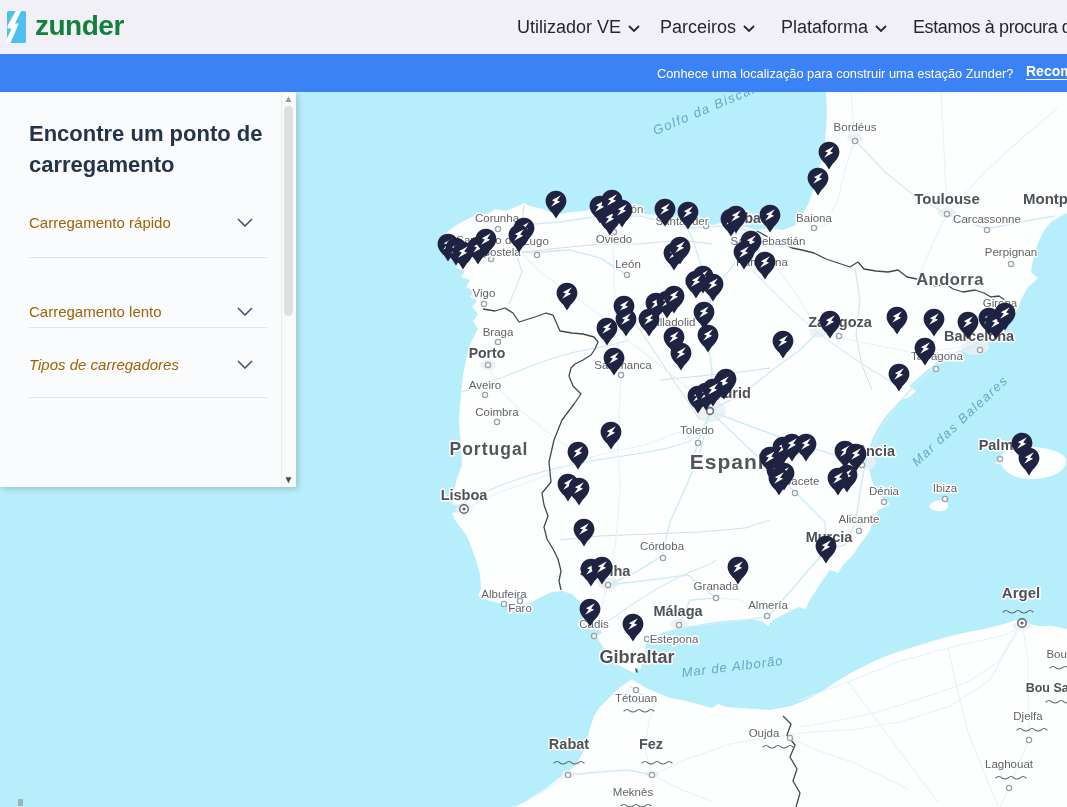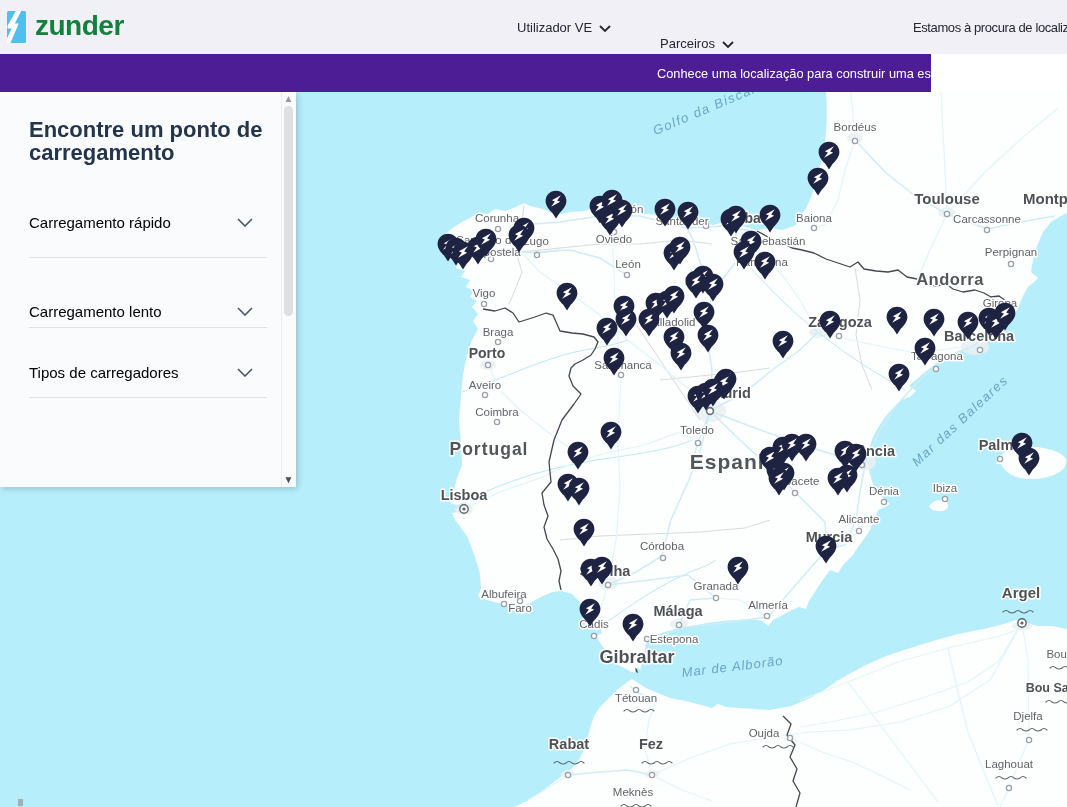--- a/index.html
+++ b/index.html
@@ -3,35 +3,35 @@
 <meta charset="utf-8">
 <style>
   * { margin:0; padding:0; box-sizing:border-box; }
   html,body { width:1067px; height:807px; overflow:hidden; font-family:"Liberation Sans", sans-serif; }
   #page { position:relative; width:1067px; height:807px; overflow:hidden; background:#fff; }
 
   
   #hdr { position:absolute; left:0; top:0; width:1067px; height:54px; background:#f0f0f6; z-index:30; }
   #logo { position:absolute; left:7px; top:11px; }
   #logoname { position:absolute; left:35px; top:10px; font-size:28px; font-weight:700; color:#15803d; letter-spacing:-0.5px; }
-  .nav { position:absolute; top:0; height:54px; display:flex; align-items:center; font-size:13px; color:#26262e; white-space:nowrap; }
+  .nav { position:absolute; top:0; height:54px; display:flex; align-items:center; font-size:18px; color:#26262e; white-space:nowrap; }
   .nav .chev { margin-left:7px; margin-top:2px; }
 
   
-  #banner { position:absolute; left:0; top:54px; width:931px; height:38px; background:#4c1d95; z-index:30; }
+  #banner { position:absolute; left:0; top:54px; width:1067px; height:38px; background:#3b82f6; z-index:30; }
   #banner .txt { position:absolute; left:657px; top:0; height:38px; display:flex; align-items:center; color:#fff; font-size:12.8px; white-space:nowrap; }
   #banner .txt b { position:absolute; left:369px; top:9px; font-size:14px; text-decoration:underline; text-underline-offset:3px; }
 
   
   #map { position:absolute; left:0; top:92px; width:1067px; height:715px; z-index:1; }
 
   
   #panel { position:absolute; left:0; top:92px; width:296px; height:395px; background:#f9fbfc; z-index:20; box-shadow:2px 2px 6px rgba(0,0,0,0.18); }
-  #panel h1 { font-weight:600; font-size:22px; line-height:23px; color:#24344a; position:absolute; left:29px; top:26px; width:252px; }
-  .row { position:absolute; left:29px; width:224px; height:24px; font-size:15px; color:#000000; display:flex; justify-content:space-between; align-items:center; }
+  #panel h1 { font-weight:600; font-size:22px; line-height:31px; color:#24344a; position:absolute; left:29px; top:26px; width:252px; }
+  .row { position:absolute; left:29px; width:224px; height:24px; font-size:15px; color:#a16207; display:flex; justify-content:space-between; align-items:center; }
   .sep { position:absolute; left:29px; width:238px; border-top:1px solid #e0e4e7; }
   
   #sbar { position:absolute; right:2px; top:0; width:13px; height:395px; background:#fafbfb; border-left:1px solid #ededed; }
   #sbar .thumb { position:absolute; left:2px; top:14px; width:9px; height:210px; background:#dddfe1; border-radius:5px; }
   #sbar .arr { position:absolute; left:0; width:13px; height:14px; font-size:10px; color:#4c4c4c; text-align:center; line-height:14px; }
 </style>
 </head>
 <body>
 <div id="page">
 
@@ -377,41 +377,44 @@
   <div id="panel">
     <h1>Encontre um ponto de carregamento</h1>
     <div class="row" style="top:118px;">Carregamento rápido <svg width="16" height="9" viewBox="0 0 16 9">
           <polyline points="1,1 8,8 15,1" fill="none" stroke="#44566c" stroke-width="1.6"></polyline>
         </svg></div>
     <div class="sep" style="top:165px;"></div>
     <div class="row" style="top:207px;">Carregamento lento <svg width="16" height="9" viewBox="0 0 16 9">
           <polyline points="1,1 8,8 15,1" fill="none" stroke="#44566c" stroke-width="1.6"></polyline>
         </svg></div>
     <div class="sep" style="top:235px;"></div>
-    <div class="row" style="top:268px;">Tipos de carregadores <svg width="16" height="9" viewBox="0 0 16 9">
+    <div class="row" style="top:260px;font-style:italic;">Tipos de carregadores <svg width="16" height="9" viewBox="0 0 16 9">
           <polyline points="1,1 8,8 15,1" fill="none" stroke="#44566c" stroke-width="1.6"></polyline>
         </svg></div>
     <div class="sep" style="top:305px;"></div>
     <div id="sbar">
       <div class="arr" style="top:0;color:#9a9a9a;">▲</div>
       <div class="thumb"></div>
       <div class="arr" style="bottom:0;">▼</div>
     </div>
   </div>
 
   <div id="hdr">
     <svg id="logo" width="19" height="32" viewBox="0 0 19 32">
       <rect x="0" y="0" width="19" height="32" rx="1.5" fill="#4fc0ee"></rect>
       <polygon points="8.8,0 14.2,0 7.8,12.6 11.8,12.6 3.4,32 0,32 0,27.5 4.6,17.4 0.6,17.4 0.6,14.5" fill="#fff"></polygon>
     </svg>
     <div id="logoname">zunder</div>
     <div class="nav" style="left:517px;">Utilizador VE <svg class="chev" width="12" height="7" viewBox="0 0 12 7">
           <polyline points="1,1 6,6 11,1" fill="none" stroke="#26262e" stroke-width="1.8"></polyline>
         </svg></div>
-    <div class="nav" style="left:660px;margin-top:16px;">Parceiros <svg class="chev" width="12" height="7" viewBox="0 0 12 7">
+    <div class="nav" style="left:660px;">Parceiros <svg class="chev" width="12" height="7" viewBox="0 0 12 7">
+          <polyline points="1,1 6,6 11,1" fill="none" stroke="#26262e" stroke-width="1.8"></polyline>
+        </svg></div>
+    <div class="nav" style="left:781px;">Plataforma <svg class="chev" width="12" height="7" viewBox="0 0 12 7">
           <polyline points="1,1 6,6 11,1" fill="none" stroke="#26262e" stroke-width="1.8"></polyline>
         </svg></div>
     <div class="nav" style="left:913px; letter-spacing:-0.4px;">Estamos à procura de localizações</div>
   </div>
 
   <div id="banner">
     <div class="txt">Conhece uma localização para construir uma estação Zunder?<b>Recomendar localização</b></div>
   </div>
 
 </div>

